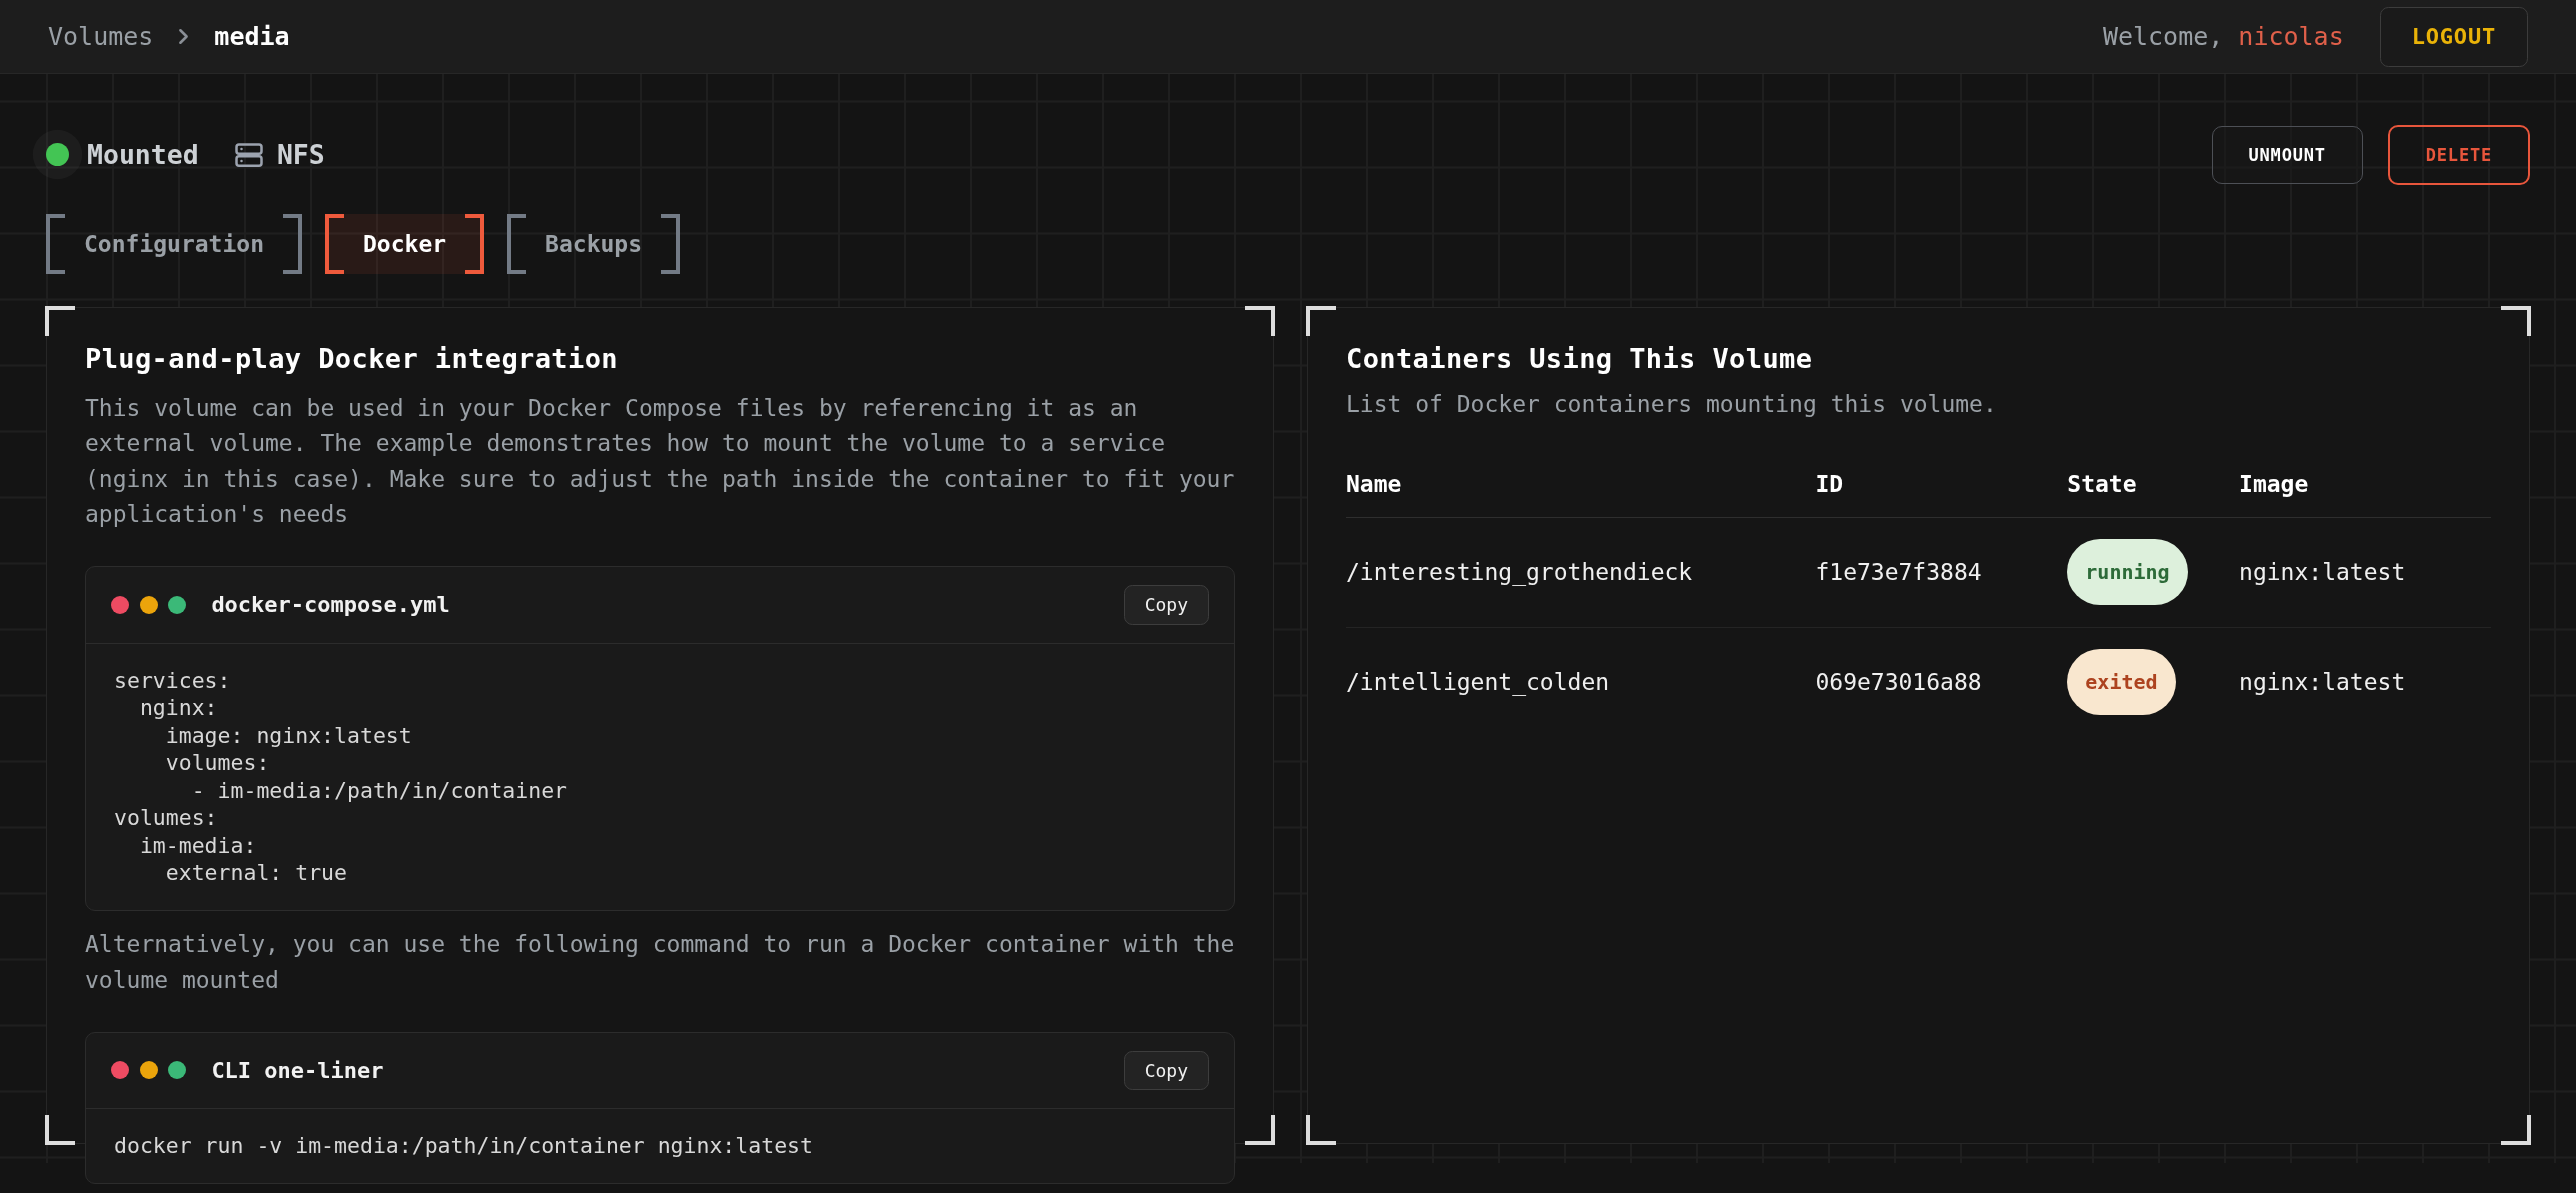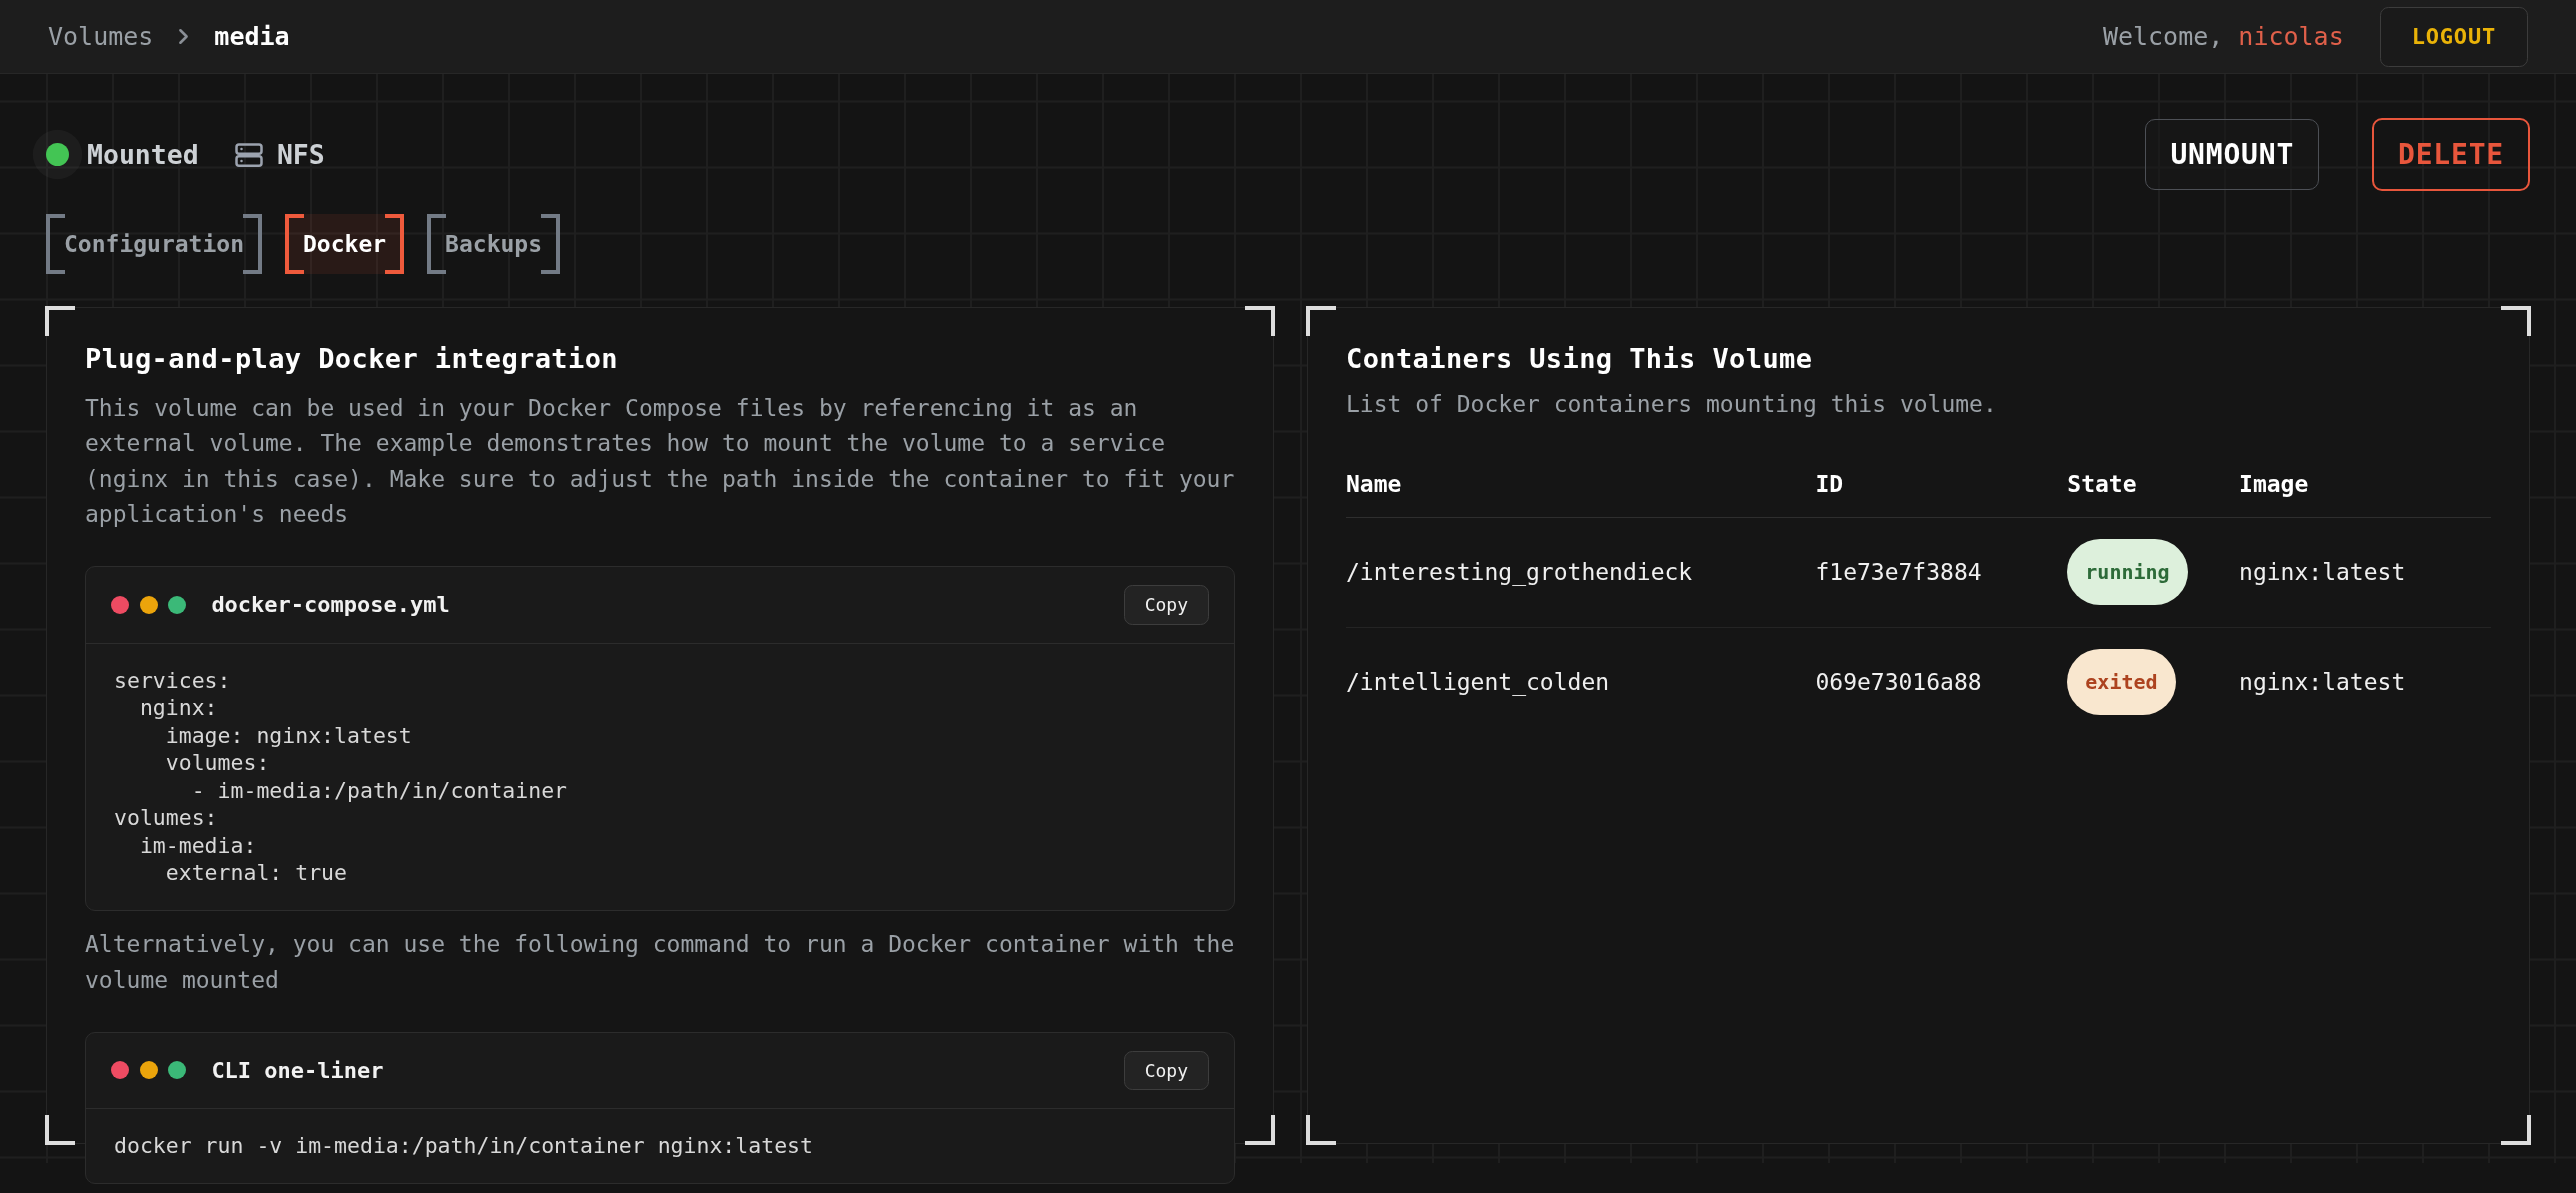--- a/index.html
+++ b/index.html
@@ -58,31 +58,31 @@
   .dot {
     width:23px; height:23px; border-radius:50%;
     background:#43c554;
     box-shadow:0 0 0 13.2px rgba(255,255,255,0.04);
   }
   .status-label { font-size:26.5px; font-weight:bold; color:#cdd1d5; }
   .vol-type { display:flex; align-items:center; gap:13.2px; }
   .server-icon { width:30px; height:30px; stroke:#9ca3af; stroke-width:2; fill:none; stroke-linecap:round; stroke-linejoin:round; }
   .actions { display:flex; align-items:center; gap:25px; }
   .btn {
-    font-family:inherit; font-size:28px; font-weight:bold; letter-spacing:0.8px;
-    background:transparent; border-radius:10px; padding:18px 24px; cursor:pointer;margin-left:28px;
+    font-family:inherit; font-size:17px; font-weight:bold; letter-spacing:0.8px;
+    background:transparent; border-radius:10px; padding:18px 36px; cursor:pointer;
   }
   .btn-unmount { color:#ffffff; border:1.7px solid #4d5056; background:#17171780; }
   .btn-delete { color:#e8563c; border:2.5px solid #e8563c; }
 
   
   .tabs { display:flex; align-items:center; gap:23px; margin-top:23px; height:61px; }
   .tab {
     position:relative;
-    padding:15px 18px;
+    padding:15px 38px;
     font-size:23px; font-weight:bold;
     color:#9aa0a6; cursor:pointer;
     height:60px; display:flex; align-items:center;
   }
   .tab::before, .tab::after {
     content:""; position:absolute; top:0; bottom:0; width:15px;
     border:4.1px solid #737b86;
   }
   .tab::before { left:0; border-right:none; }
   .tab::after  { right:0; border-left:none; }

